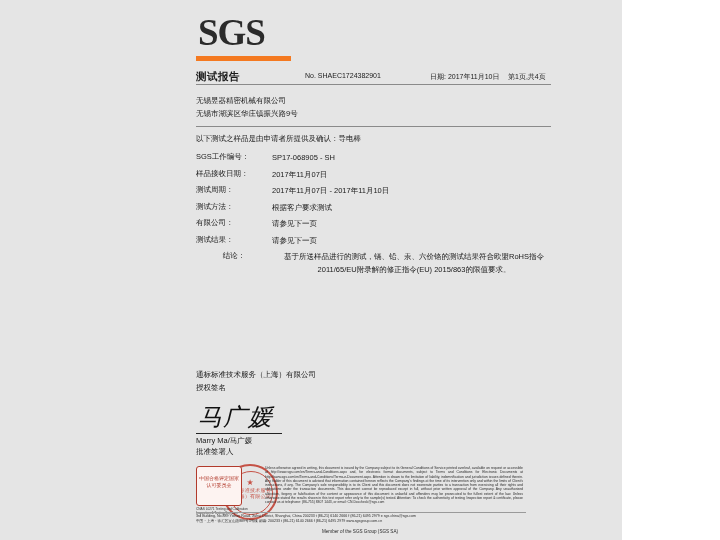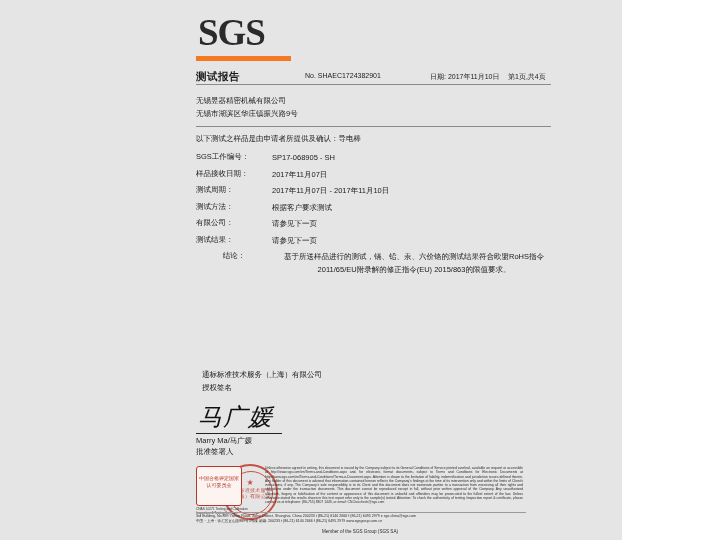--- a/index.html
+++ b/index.html
@@ -132,21 +132,20 @@
     line-height: 12.5px;
   }
 
   
   .sig-org {
     position: absolute;
     left: 196px;
     top: 368px;
     font-size: 7.5px;
     line-height: 13px;
-    margin-left: 6px;
   }
   .sig-script {
     position: absolute;
     left: 198px;
     top: 400px;
     width: 86px;
     height: 36px;
     font-family: "Liberation Serif", serif;
     font-size: 24px;
     color: #111;

